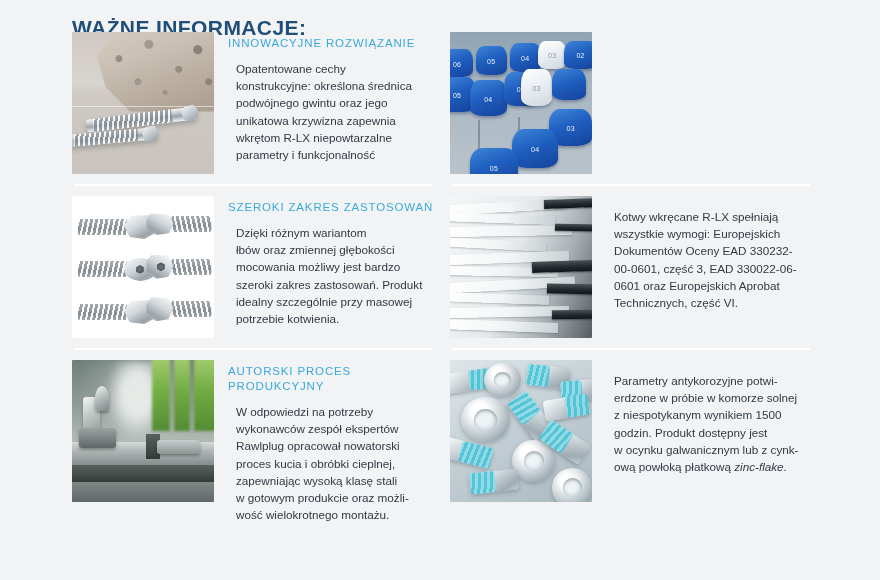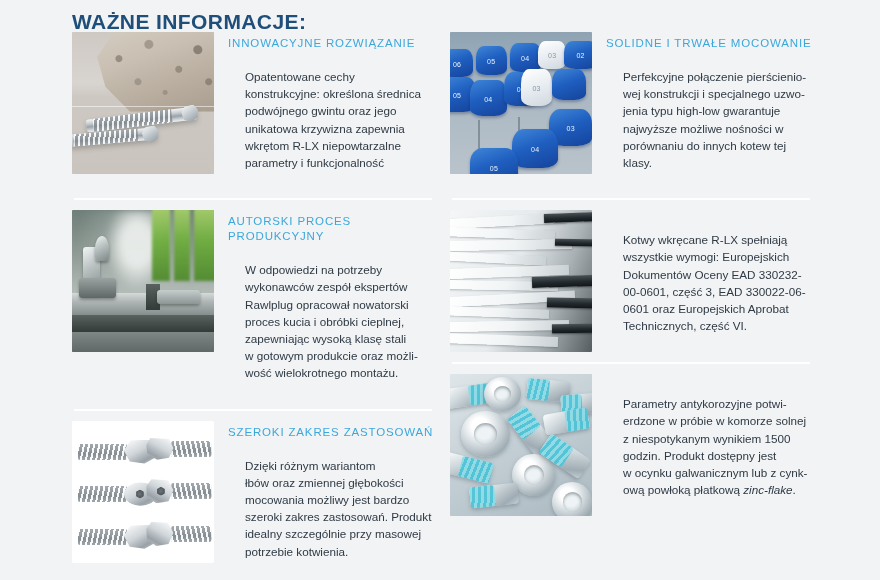--- a/index.html
+++ b/index.html
@@ -8,21 +8,21 @@
     width: 880px;
     height: 580px;
     background: #f2f3f4;
     font-family: "Liberation Sans", sans-serif;
     overflow: hidden;
   }
   .page { position: relative; width: 880px; height: 580px; }
 
   .page-title {
     position: absolute;
-    left: 72px; top: 10px;
+    left: 72px; top: 16px;
     font-size: 21px;
     font-weight: 700;
     letter-spacing: 0.4px;
     color: #1f4e79;
   }
 
   .grid {
     position: absolute;
     left: 0; top: 32px;
     width: 880px;
@@ -70,21 +70,21 @@
     color: #3ba8dc;
     line-height: 15px;
     margin: 0 0 9px 0;
     text-transform: uppercase;
     white-space: pre-line;
   }
   .card-text {
     font-size: 11.7px;
     line-height: 17.2px;
     color: #2f3a45;
-    margin: 17px;
+    margin: 8px;
     white-space: pre-line;
   }
   .card-text i { font-style: italic; }
 
   
   .img-screws-concrete { background: linear-gradient(180deg,#cfc9c4 0%,#d8d4cf 36%,#cdc8c2 46%,#c9c4bd 100%); }
   .rock {
     position: absolute; left: 12%; top: -6%; width: 96%; height: 62%;
     background: linear-gradient(160deg,#d8d0c6 0%,#c9bfb2 38%,#b7ac9e 70%,#a79c8e 100%);
     clip-path: polygon(6% 38%, 17% 12%, 34% 2%, 58% 6%, 78% 0%, 100% 10%, 100% 100%, 30% 100%, 12% 72%);
@@ -270,20 +270,62 @@
           </div>
         </div>
         <div class="card-body">
           <div class="card-heading">INNOWACYJNE ROZWIĄZANIE</div>
           <div class="card-text">Opatentowane cechy
 konstrukcyjne: określona średnica
 podwójnego gwintu oraz jego
 unikatowa krzywizna zapewnia
 wkrętom R-LX niepowtarzalne
 parametry i funkcjonalność</div>
+        </div>
+      </div>
+
+      <div class="card has-divider">
+        <div class="thumb">
+          <div class="thumb-inner img-heads">
+            <div class="bolt" style="left:4%;top:14%;width:56%;">
+                <div class="shank"></div>
+                <div class="bhead"></div>
+              </div>
+            <div class="bolt rev" style="left:52%;top:12%;width:46%;">
+                <div class="shank"></div>
+                <div class="bhead" style="clip-path:polygon(16% 10%,84% 6%,100% 36%,94% 72%,60% 96%,16% 88%,0% 48%)"></div>
+              </div>
+            <div class="bolt" style="left:4%;top:44%;width:56%;">
+                <div class="shank"></div>
+                <div class="bhead flat" style="clip-path:ellipse(50% 48% at 50% 50%);border-radius:50%"></div>
+                <div class="socket"></div>
+              </div>
+            <div class="bolt rev" style="left:52%;top:42%;width:46%;">
+                <div class="shank"></div>
+                <div class="bhead"></div>
+                <div class="socket"></div>
+              </div>
+            <div class="bolt" style="left:4%;top:74%;width:56%;">
+                <div class="shank"></div>
+                <div class="bhead"></div>
+              </div>
+            <div class="bolt rev" style="left:52%;top:72%;width:46%;">
+                <div class="shank"></div>
+                <div class="bhead flat"></div>
+              </div>
+          </div>
+        </div>
+        <div class="card-body">
+          <div class="card-heading">SZEROKI ZAKRES ZASTOSOWAŃ</div>
+          <div class="card-text">Dzięki różnym wariantom
+łbów oraz zmiennej głębokości
+mocowania możliwy jest bardzo
+szeroki zakres zastosowań. Produkt
+idealny szczególnie przy masowej
+potrzebie kotwienia.</div>
         </div>
       </div>
 
       <div class="card has-divider">
         <div class="thumb">
           <div class="thumb-inner img-machine">
             <div class="blurbg"></div>
             <div class="green-bar" style="left:56%;width:13%"></div>
             <div class="green-bar" style="left:72%;width:11%"></div>
             <div class="green-bar" style="left:86%;width:16%"></div>
@@ -303,62 +345,20 @@
           <div class="card-text">W odpowiedzi na potrzeby
 wykonawców zespół ekspertów
 Rawlplug opracował nowatorski
 proces kucia i obróbki cieplnej,
 zapewniając wysoką klasę stali
 w gotowym produkcie oraz możli-
 wość wielokrotnego montażu.</div>
         </div>
       </div>
 
-      <div class="card has-divider">
-        <div class="thumb">
-          <div class="thumb-inner img-heads">
-            <div class="bolt" style="left:4%;top:14%;width:56%;">
-                <div class="shank"></div>
-                <div class="bhead"></div>
-              </div>
-            <div class="bolt rev" style="left:52%;top:12%;width:46%;">
-                <div class="shank"></div>
-                <div class="bhead" style="clip-path:polygon(16% 10%,84% 6%,100% 36%,94% 72%,60% 96%,16% 88%,0% 48%)"></div>
-              </div>
-            <div class="bolt" style="left:4%;top:44%;width:56%;">
-                <div class="shank"></div>
-                <div class="bhead flat" style="clip-path:ellipse(50% 48% at 50% 50%);border-radius:50%"></div>
-                <div class="socket"></div>
-              </div>
-            <div class="bolt rev" style="left:52%;top:42%;width:46%;">
-                <div class="shank"></div>
-                <div class="bhead"></div>
-                <div class="socket"></div>
-              </div>
-            <div class="bolt" style="left:4%;top:74%;width:56%;">
-                <div class="shank"></div>
-                <div class="bhead"></div>
-              </div>
-            <div class="bolt rev" style="left:52%;top:72%;width:46%;">
-                <div class="shank"></div>
-                <div class="bhead flat"></div>
-              </div>
-          </div>
-        </div>
-        <div class="card-body">
-          <div class="card-heading">SZEROKI ZAKRES ZASTOSOWAŃ</div>
-          <div class="card-text">Dzięki różnym wariantom
-łbów oraz zmiennej głębokości
-mocowania możliwy jest bardzo
-szeroki zakres zastosowań. Produkt
-idealny szczególnie przy masowej
-potrzebie kotwienia.</div>
-        </div>
-      </div>
-
     </div>
 
     <div class="col col-right">
 
       <div class="card">
         <div class="thumb">
           <div class="thumb-inner img-seats">
             <div class="leg" style="left:20%;top:62%;height:22%"></div>
             <div class="leg" style="left:48%;top:60%;height:22%"></div>
             <div class="leg" style="left:74%;top:58%;height:22%"></div>
@@ -393,29 +393,20 @@
             <div class="seat" style="left:70%;top:54%;width:30%;height:26%">
                 <span class="num">03</span>
               </div>
             <div class="seat" style="left:44%;top:68%;width:32%;height:28%">
                 <span class="num">04</span>
               </div>
             <div class="seat" style="left:14%;top:82%;width:34%;height:26%">
                 <span class="num">05</span>
               </div>
           </div>
-        </div>
-        <div class="card-body">
-          <div class="card-heading">SOLIDNE I TRWAŁE MOCOWANIE</div>
-          <div class="card-text">Perfekcyjne połączenie pierścienio-
-wej konstrukcji i specjalnego uzwo-
-jenia typu high-low gwarantuje
-najwyższe możliwe nośności w
-porównaniu do innych kotew tej
-klasy.</div>
         </div>
       </div>
 
       <div class="card has-divider">
         <div class="thumb">
           <div class="thumb-inner img-papers">
             <div class="sheet" style="top:4%;width:86%;height:7%;transform:rotate(-3deg)"></div>
             <div class="sheet" style="top:13%;width:78%;height:6%;transform:rotate(2deg)"></div>
             <div class="sheet" style="top:21%;width:90%;height:7%;transform:rotate(-1deg)"></div>
             <div class="sheet" style="top:31%;width:72%;height:6%;transform:rotate(3deg)"></div>

